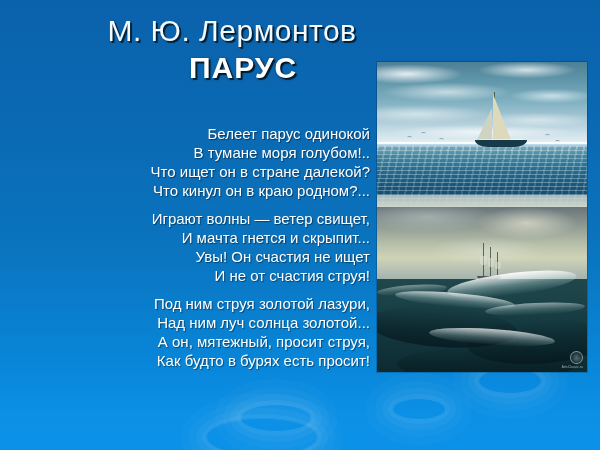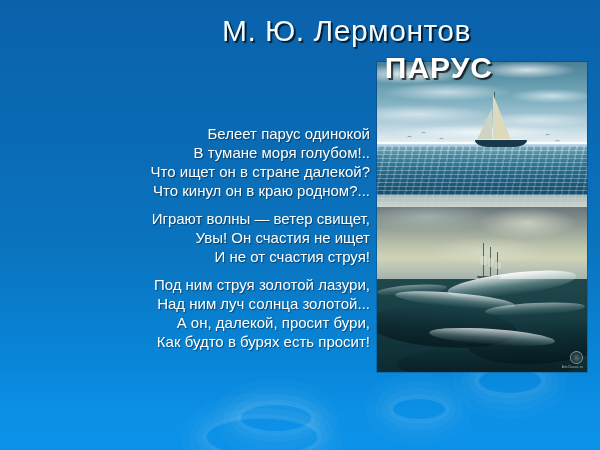--- a/index.html
+++ b/index.html
@@ -44,23 +44,23 @@
   .ripple.r1 { left: 240px; bottom: 18px; width: 70px;  height: 26px; }
   .ripple.r2 { left: 392px; bottom: 30px; width: 52px;  height: 20px; }
   .ripple.r3 { left: 478px; bottom: 56px; width: 62px;  height: 24px; }
   .ripple.r4 { left: 206px; bottom: -6px; width: 110px; height: 36px;
                border-color: rgba(255,255,255,0.09); }
 
   
   .title-block {
     position: absolute;
     top: 12px;
-    left: 7px;
+    left: 0;
     width: 504px;
-    text-align: right;
+    text-align: center;
     z-index: 4;
   }
   .title-line1 {
     display: block;
     font-size: 30px;
     line-height: 38px;
     color: #f2f9ff;
     letter-spacing: 0.5px;
     text-shadow:
       2px 2px 0 rgba(0,0,0,0.55),
@@ -275,28 +275,29 @@
 
     <div class="stanza">
       <span class="verse-line">Белеет парус одинокой</span>
       <span class="verse-line">В тумане моря голубом!..</span>
       <span class="verse-line">Что ищет он в стране далекой?</span>
       <span class="verse-line">Что кинул он в краю родном?...</span>
     </div>
 
     <div class="stanza">
       <span class="verse-line">Играют волны — ветер свищет,</span>
+      <span class="verse-line">И мачта гнется и скрыпит...</span>
       <span class="verse-line">Увы! Он счастия не ищет</span>
       <span class="verse-line">И не от счастия струя!</span>
     </div>
 
     <div class="stanza">
       <span class="verse-line">Под ним струя золотой лазури,</span>
       <span class="verse-line">Над ним луч солнца золотой...</span>
-      <span class="verse-line">А он, далекой, просит бури,</span>
+      <span class="verse-line">А он, мятежный, просит струя,</span>
       <span class="verse-line">Как будто в бурях  есть просит!</span>
     </div>
 
   </div>
 
   <div class="art-stack">
 
     <div class="art art-calm">
       <div class="calm-sky"></div>
       <div class="calm-horizon"></div>

